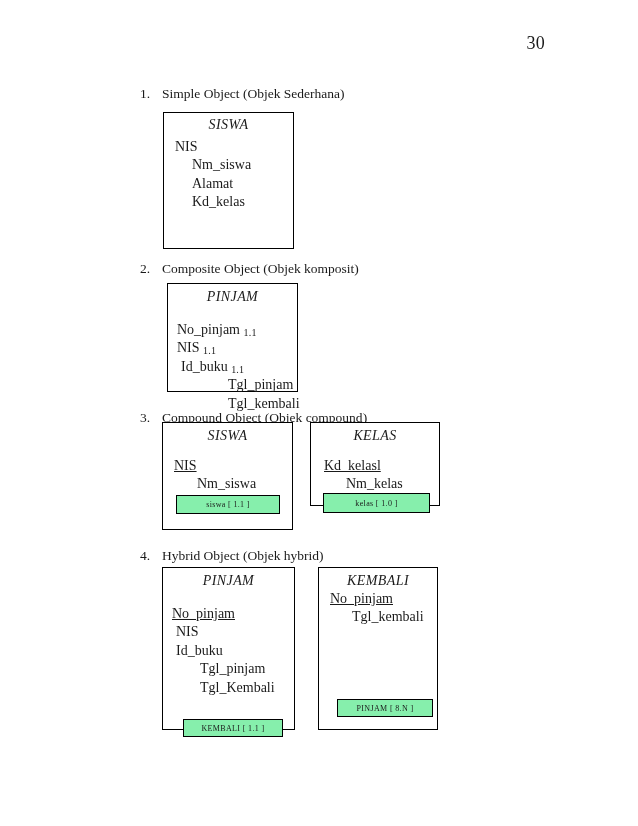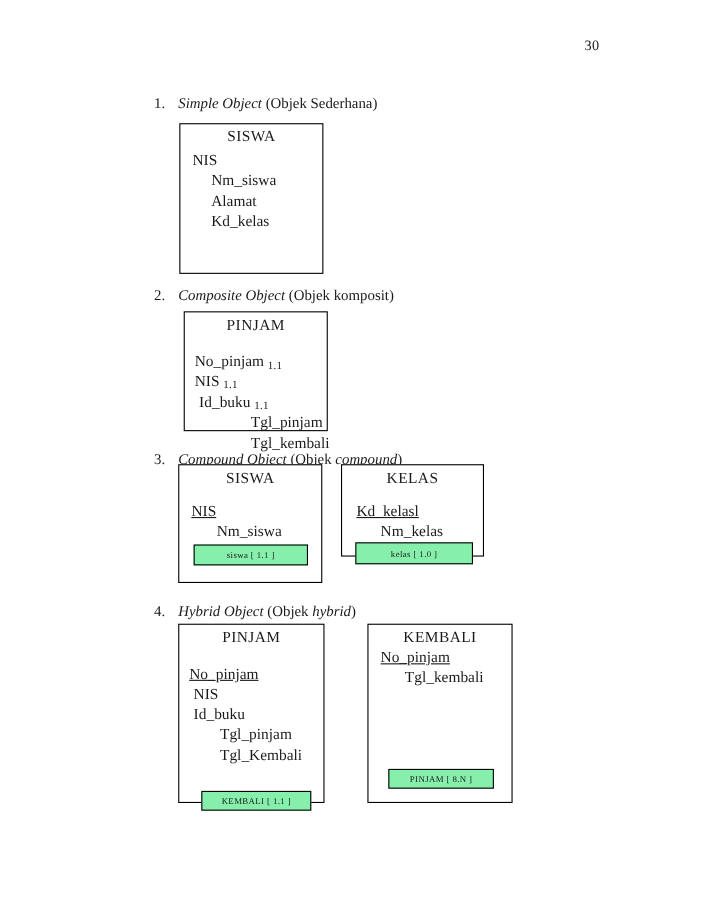--- a/index.html
+++ b/index.html
@@ -17,46 +17,46 @@
   }
   .page {
     position: relative;
     width: 638px;
     height: 826px;
   }
   .page-number {
     position: absolute;
     top: 33px;
     right: 93px;
-    font-size: 13px;
+    font-size: 18px;
     letter-spacing: 0.3px;
   }
   .section-heading {
     position: absolute;
     font-size: 13.5px;
     white-space: nowrap;
   }
   .section-heading .num {
     display: inline-block;
     width: 22px;
   }
   .section-heading .it {
-    font-style: italic;
   }
   .obj-box {
     position: absolute;
     border: 1.2px solid #000000;
     background: #ffffff;
     box-sizing: border-box;
   }
   .obj-title {
     text-align: center;
     font-size: 14px;
     margin-top: 5px;
     letter-spacing: 0.4px;
+    font-style: italic;
   }
   .attr-list {
     font-size: 14px;
     line-height: 1.32;
   }
   .attr {
     white-space: nowrap;
   }
   .attr .sub {
     font-size: 10px;
@@ -103,21 +103,21 @@
   #box-compound-kelas .attr-list { margin-top: 13px; padding-left: 11px; }
   #box-compound-siswa .ind { padding-left: 23px; }
   #box-compound-kelas .attr-list { padding-left: 13px; }
   #box-compound-kelas .ind { padding-left: 22px; }
   #inner-siswa { left: 13px; top: 72px; width: 104px; height: 19px; }
   #inner-kelas { left: 12px; top: 70px; width: 107px; height: 20px; }
 
   
   #heading-4 { left: 140px; top: 548px; }
   #box-hybrid-pinjam { left: 162px; top: 567px; width: 133px; height: 163px; }
-  #box-hybrid-kembali { left: 318px; top: 567px; width: 132px; height: 163px; margin-left: 16px; }
+  #box-hybrid-kembali { left: 318px; top: 567px; width: 120px; height: 163px; }
   #box-hybrid-pinjam .attr-list { margin-top: 16px; padding-left: 9px; }
   #box-hybrid-pinjam .ind1 { padding-left: 4px; }
   #box-hybrid-pinjam .ind2 { padding-left: 28px; }
   #box-hybrid-kembali .attr-list { margin-top: 1px; padding-left: 11px; }
   #box-hybrid-kembali .ind { padding-left: 22px; }
   #inner-kembali { left: 20px; top: 131px; width: 100px; height: 18px; margin-top: 20px; }
   #inner-pinjam { left: 18px; top: 131px; width: 96px; height: 18px; }
 </style>
 </head>
 <body>

